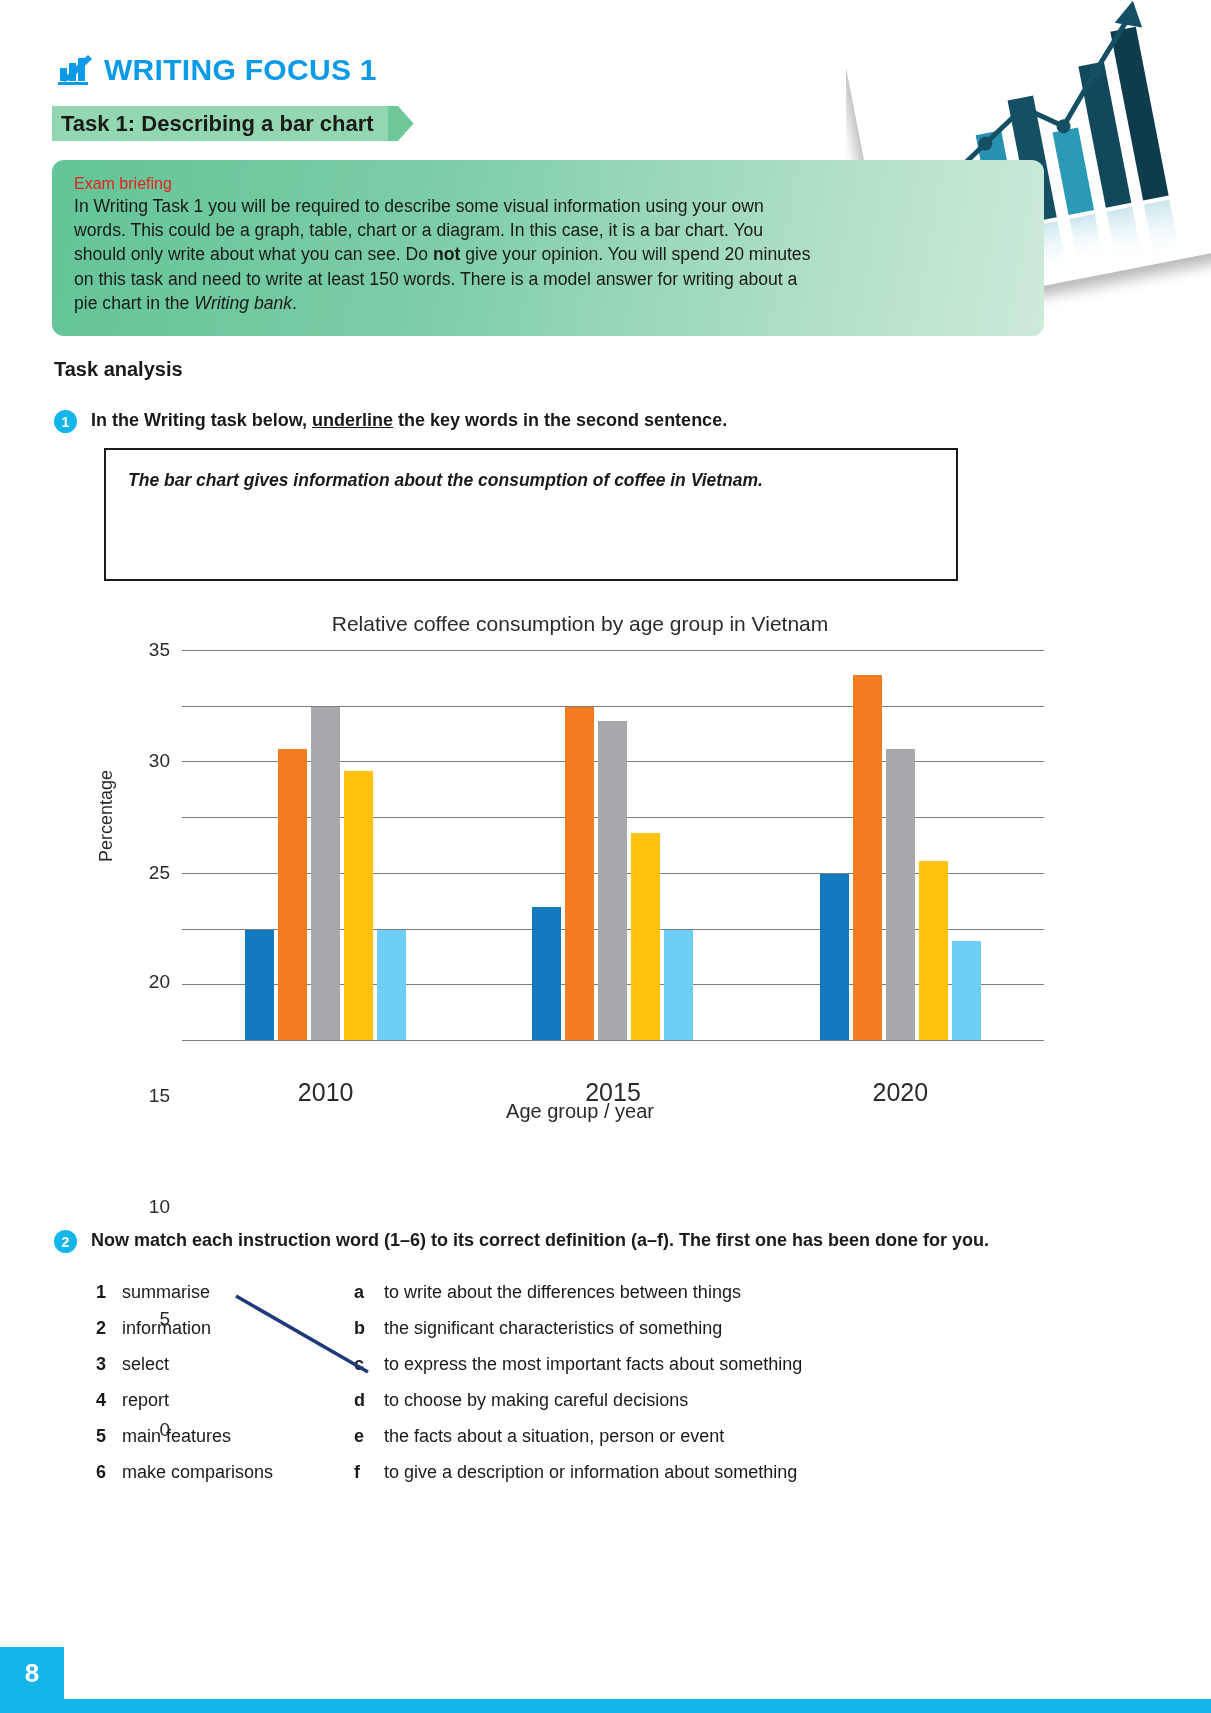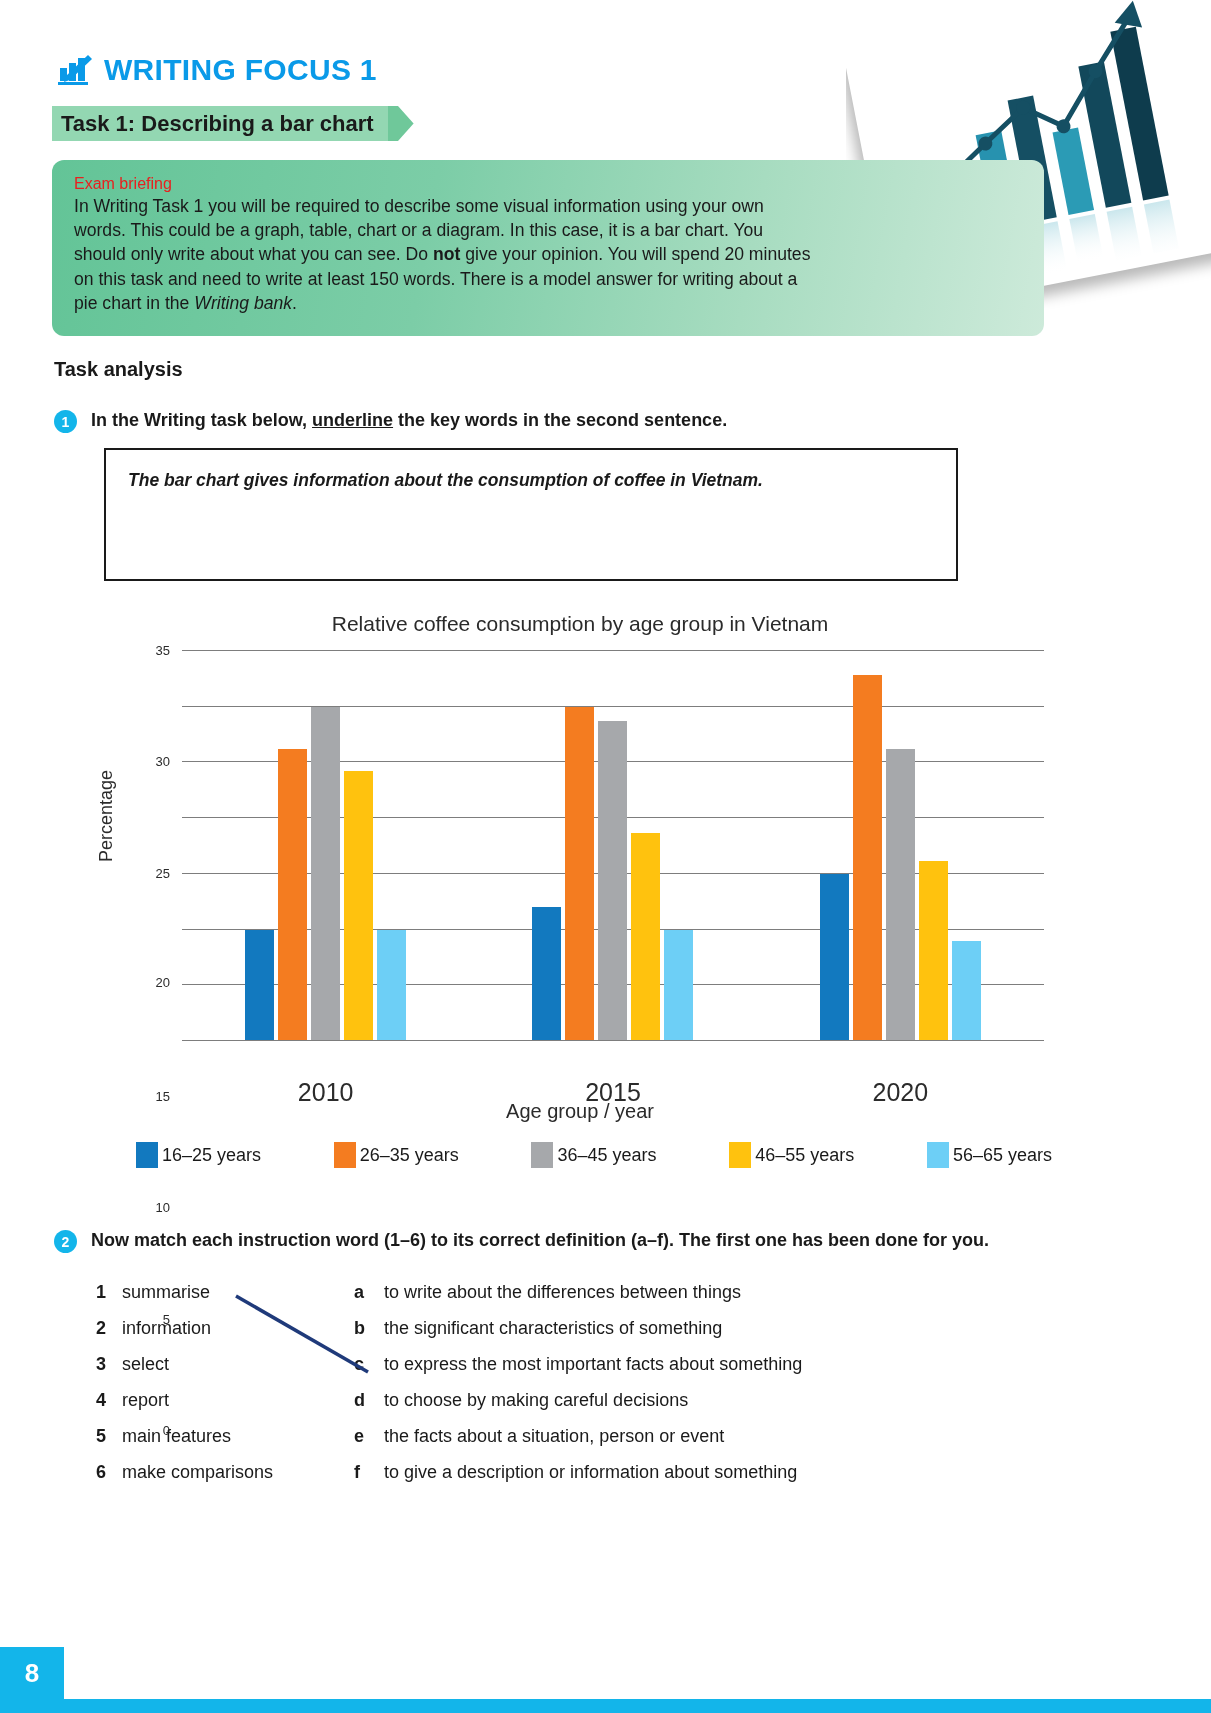--- a/index.html
+++ b/index.html
@@ -101,21 +101,21 @@
   .ylabel{
     position:absolute;left:-4px;top:250px;transform:rotate(-90deg);
     transform-origin:left top;font-size:18px;color:#2b2b2b;white-space:nowrap;
   }
   .plot{
     position:absolute;left:82px;top:38px;width:862px;height:390px;
   }
   .gridline{position:absolute;left:0;width:100%;height:1px;background:#7d7d7d;}
   .ytick{
     position:absolute;right:100%;margin-right:12px;transform:translateY(-50%);
-    font-size:13px;color:#2b2b2b;white-space:nowrap;
+    font-size:19px;color:#2b2b2b;white-space:nowrap;
   }
   .groups{position:absolute;left:0;right:0;bottom:0;top:0;display:flex;}
   .group{flex:1 1 0;position:relative;display:flex;align-items:flex-end;
          justify-content:center;gap:4px;}
   .bar{width:29px;}
   .xtick{
     position:absolute;top:428px;font-size:25px;color:#2b2b2b;text-align:center;
     width:120px;
   }
   .xlabel{
@@ -275,42 +275,20 @@
             <div class="bar" style="height: 99.1714px; background: rgb(109, 207, 246);"></div>
           </div>
         </div>
       <div id="xticks">
           <div class="xtick" style="left: 83.6667px;">2010</div>
           <div class="xtick" style="left: 371px;">2015</div>
           <div class="xtick" style="left: 658.333px;">2020</div>
         </div>
     </div>
     <div class="xlabel">Age group / year</div>
-    <div class="legend" id="legend">
-        <div class="legend-item">
-          <div class="legend-swatch" style="background: rgb(18, 121, 191);"></div>
-          <div class="legend-label">16–25 years</div>
-        </div>
-        <div class="legend-item">
-          <div class="legend-swatch" style="background: rgb(244, 124, 32);"></div>
-          <div class="legend-label">26–35 years</div>
-        </div>
-        <div class="legend-item">
-          <div class="legend-swatch" style="background: rgb(166, 168, 171);"></div>
-          <div class="legend-label">36–45 years</div>
-        </div>
-        <div class="legend-item">
-          <div class="legend-swatch" style="background: rgb(255, 194, 14);"></div>
-          <div class="legend-label">46–55 years</div>
-        </div>
-        <div class="legend-item">
-          <div class="legend-swatch" style="background: rgb(109, 207, 246);"></div>
-          <div class="legend-label">56–65 years</div>
-        </div>
-      </div>
   </div>
 
   <div class="q" id="q2">
     <div class="qnum">2</div>
     <div class="qtext">Now match each instruction word (1–6) to its correct definition (a–f). The first one has been done for you.</div>
   </div>
 
   <div class="match">
     <svg class="match-line" viewBox="0 0 960 230">
       <line x1="140" y1="14" x2="272" y2="90" stroke="#1f3a7a" stroke-width="3.5"></line>

